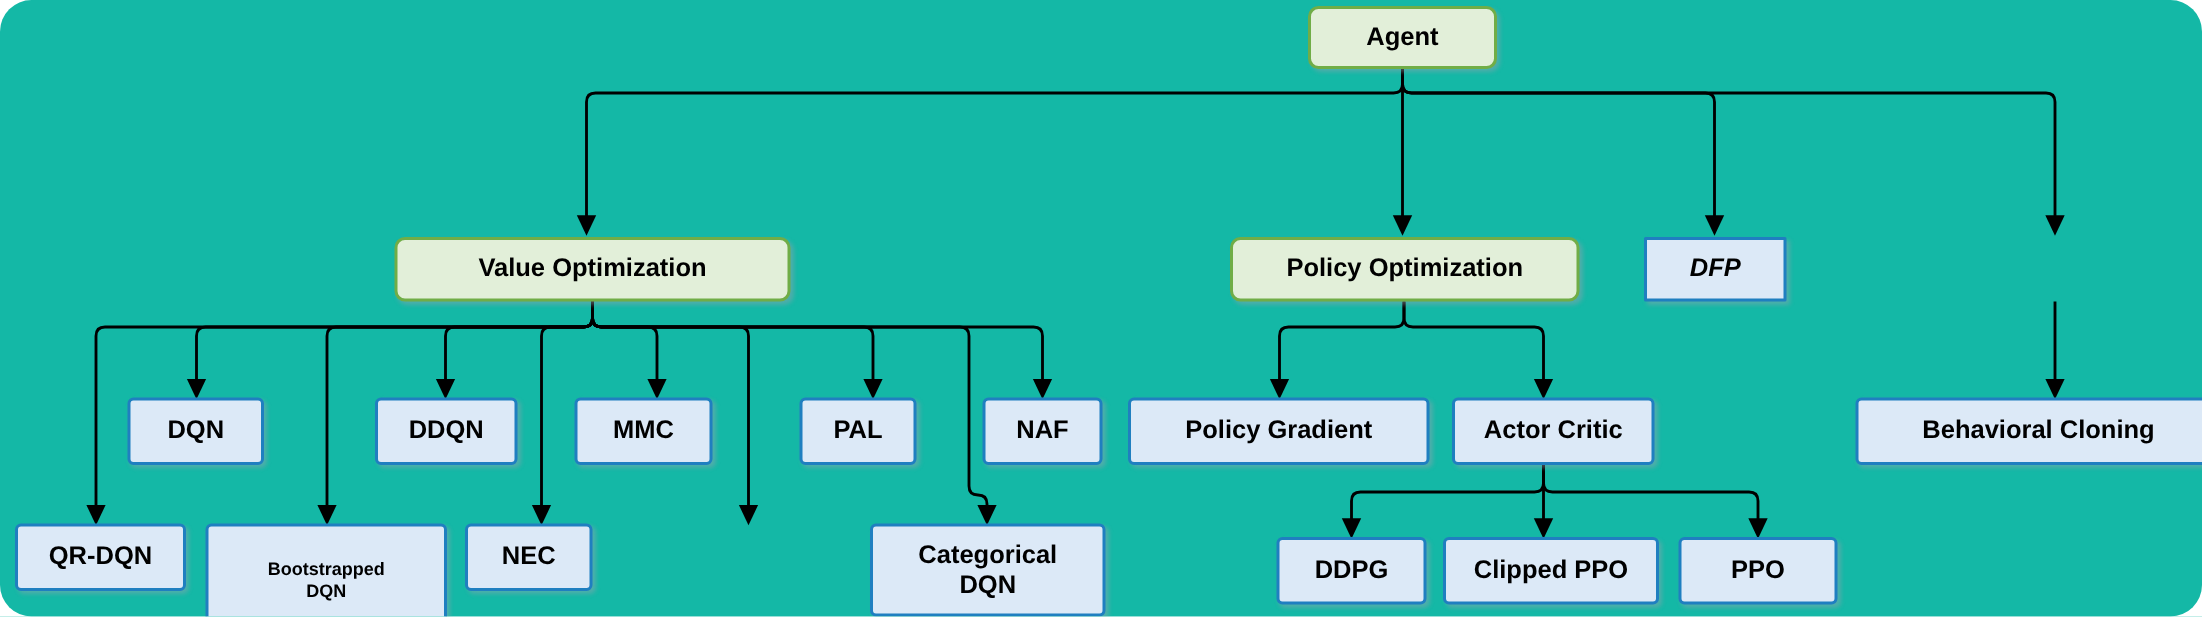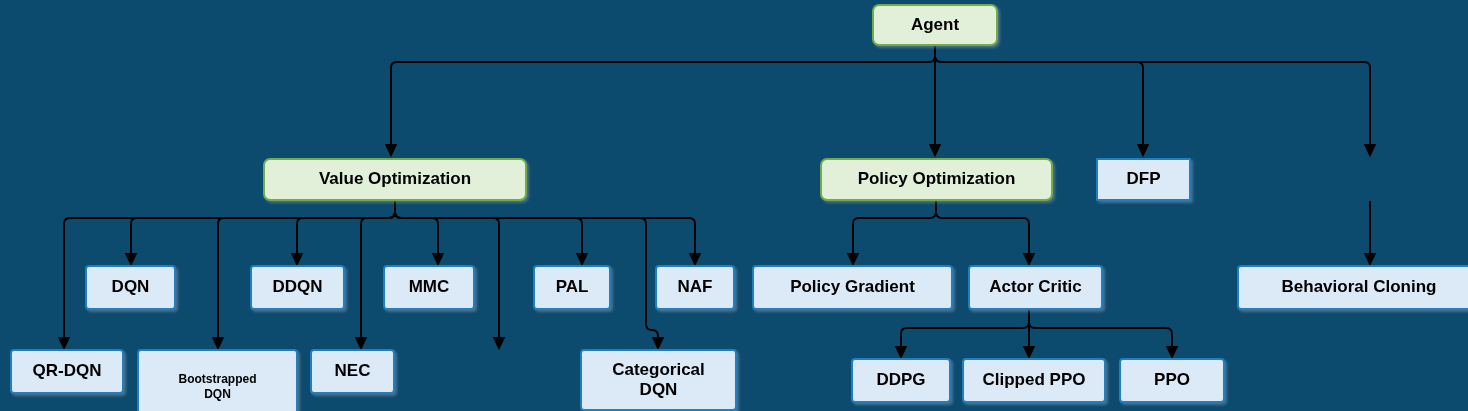--- a/index.html
+++ b/index.html
@@ -7,22 +7,23 @@
     padding: 0;
     background: #ffffff;
   }
   body {
     font-family: "Liberation Sans", sans-serif;
   }
   #diagram-root {
     position: relative;
     width: 1468px;
     height: 411px;
-    background: #0c4a6e;
+    background: #14b8a6;
     overflow: hidden;
+    border-radius: 21px;
   }
   svg.wires {
     position: absolute;
     left: 0;
     top: 0;
     width: 1468px;
     height: 411px;
     pointer-events: none;
   }
   .node {
@@ -42,20 +43,21 @@
     border: 2px solid #70ad47;
     border-radius: 7px;
   }
   .node.blue {
     background: #dce9f7;
     border: 2px solid #1f7fc0;
     border-radius: 4px;
   }
   .node.blue.sharp {
     border-radius: 1px;
+    font-style: italic;
   }
   .node .label {
     display: block;
     padding: 0 4px;
     white-space: pre-line;
   }
 </style>
 </head>
 <body>
 

